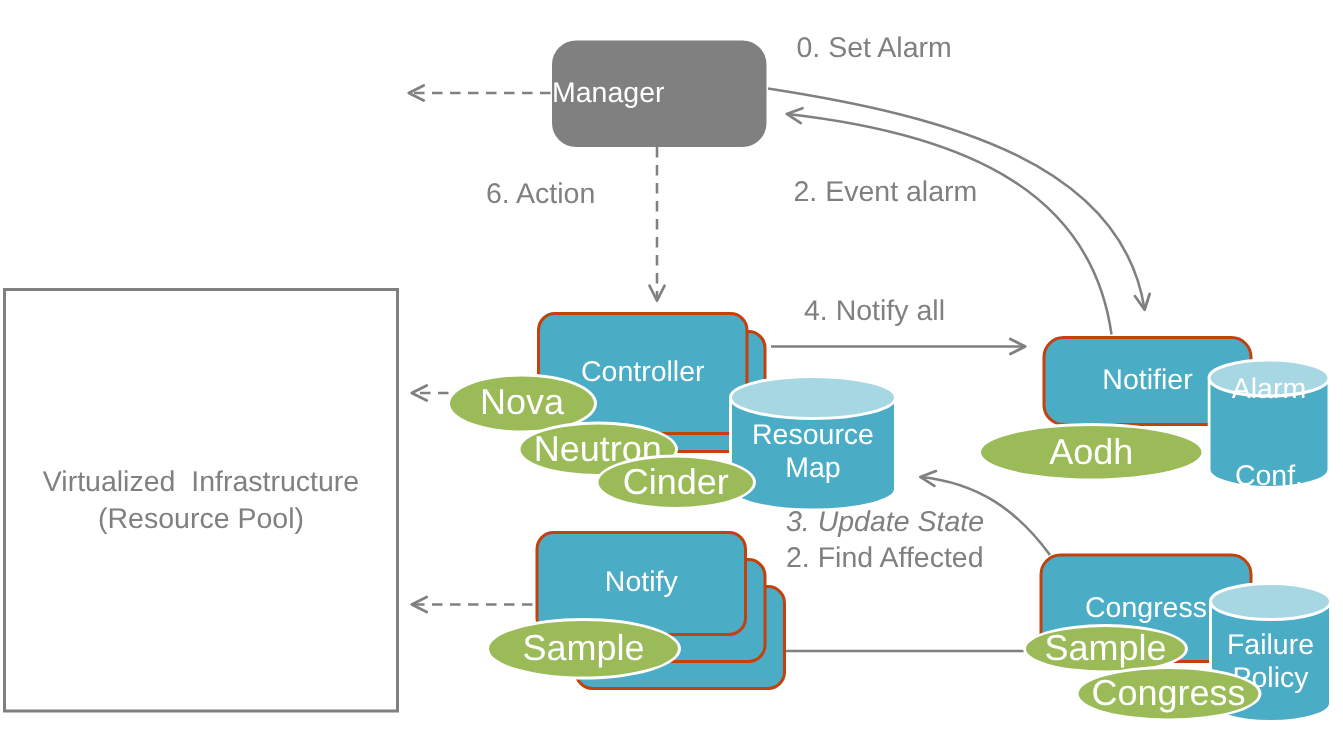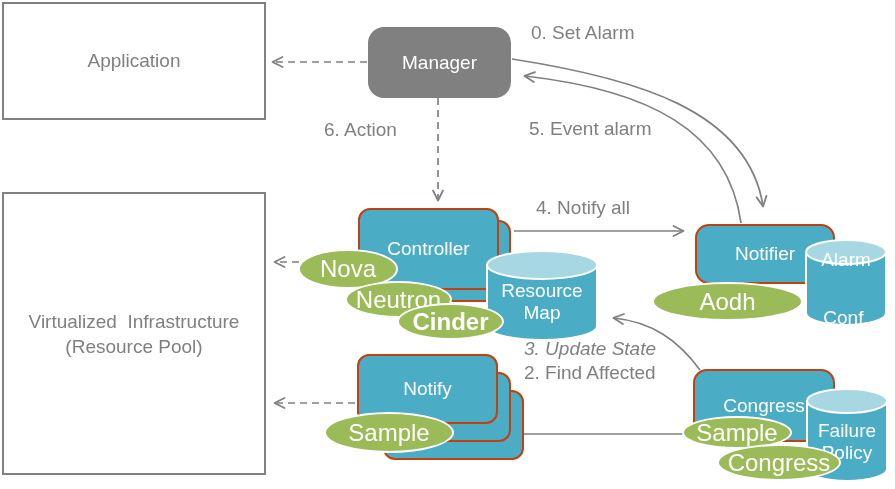--- a/index.html
+++ b/index.html
@@ -11,21 +11,21 @@
   
   .outline-box{
     border:2px solid #808080;background:#ffffff;color:#808080;
     display:flex;align-items:center;justify-content:center;flex-direction:column;
     font-size:19px;text-align:center;z-index:2;
   }
   .outline-box .pre{white-space:pre;}
   
   .manager{
     background:#808080;color:#ffffff;border-radius:16px;
-    display:flex;align-items:center;justify-content:center;font-size:19px;z-index:2;
+    display:flex;align-items:center;justify-content:flex-start;font-size:19px;z-index:2;
   }
   
   .teal-box{
     background:#4BACC6;border:2px solid #c2410c;border-radius:12px;
     color:#ffffff;display:flex;align-items:center;justify-content:center;
     font-size:19px;z-index:2;
   }
   
   .gellipse{
     background:#9BBB59;border:2px solid #ffffff;border-radius:50%;
@@ -67,23 +67,20 @@
 
     <path d="M 524 434 L 684 434" stroke="#808080" stroke-width="1.7" fill="none"></path>
 
     <path d="M 512 59 C 635 78, 748 110, 763 206" stroke="#808080" stroke-width="1.7" fill="none" marker-end="url(#arrow)"></path>
 
     <path d="M 741 223 C 728 130, 648 90, 525 76" stroke="#808080" stroke-width="1.7" fill="none" marker-end="url(#arrow)"></path>
 
     <path d="M 700 370 C 678 340, 652 322, 614 318" stroke="#808080" stroke-width="1.7" fill="none" marker-end="url(#arrow)"></path>
   </svg>
 
-  <div class="abs outline-box" style="left:2px;top:2px;width:264px;height:118px;">
-    <span>Application</span>
-  </div>
 
   <div class="abs outline-box" style="left:2px;top:192px;width:264px;height:283px;line-height:25px;">
     <span class="pre">Virtualized  Infrastructure</span>
     <span>(Resource Pool)</span>
   </div>
 
   <div class="abs manager" style="left:368px;top:27px;width:143px;height:71px;">
     <span>Manager</span>
   </div>
 
@@ -132,36 +129,36 @@
     <span>Failure</span>
     <span>Policy</span>
   </div>
 
   <div class="abs gellipse" style="left:298px;top:249px;width:100px;height:40px;">
     <span>Nova</span>
   </div>
   <div class="abs gellipse" style="left:345px;top:281px;width:107px;height:37px;">
     <span>Neutron</span>
   </div>
-  <div class="abs gellipse" style="left:397px;top:303px;width:107px;height:37px;font-weight:bold;">
+  <div class="abs gellipse" style="left:397px;top:303px;width:107px;height:37px;">
     <span>Cinder</span>
   </div>
   <div class="abs gellipse" style="left:652px;top:282px;width:151px;height:39px;">
     <span>Aodh</span>
   </div>
   <div class="abs gellipse" style="left:324px;top:412px;width:130px;height:41px;">
     <span>Sample</span>
   </div>
   <div class="abs gellipse" style="left:682px;top:416px;width:110px;height:33px;">
     <span>Sample</span>
   </div>
   <div class="abs gellipse" style="left:717px;top:444px;width:124px;height:37px;text-align:center;">
     <span>Congress</span>
   </div>
 
   <div class="abs flow-label" style="left:531px;top:22px;">0. Set Alarm</div>
   <div class="abs flow-label" style="left:324px;top:119px;">6. Action</div>
-  <div class="abs flow-label" style="left:529px;top:118px;">5. Event alarm</div>
+  <div class="abs flow-label" style="left:529px;top:118px;">2. Event alarm</div>
   <div class="abs flow-label" style="left:536px;top:197px;">4. Notify all</div>
   <div class="abs flow-label" style="left:524px;top:338px;font-style:italic;">3. Update State</div>
   <div class="abs flow-label" style="left:524px;top:362px;">2. Find Affected</div>
 
 </div>
 
 </body></html>

